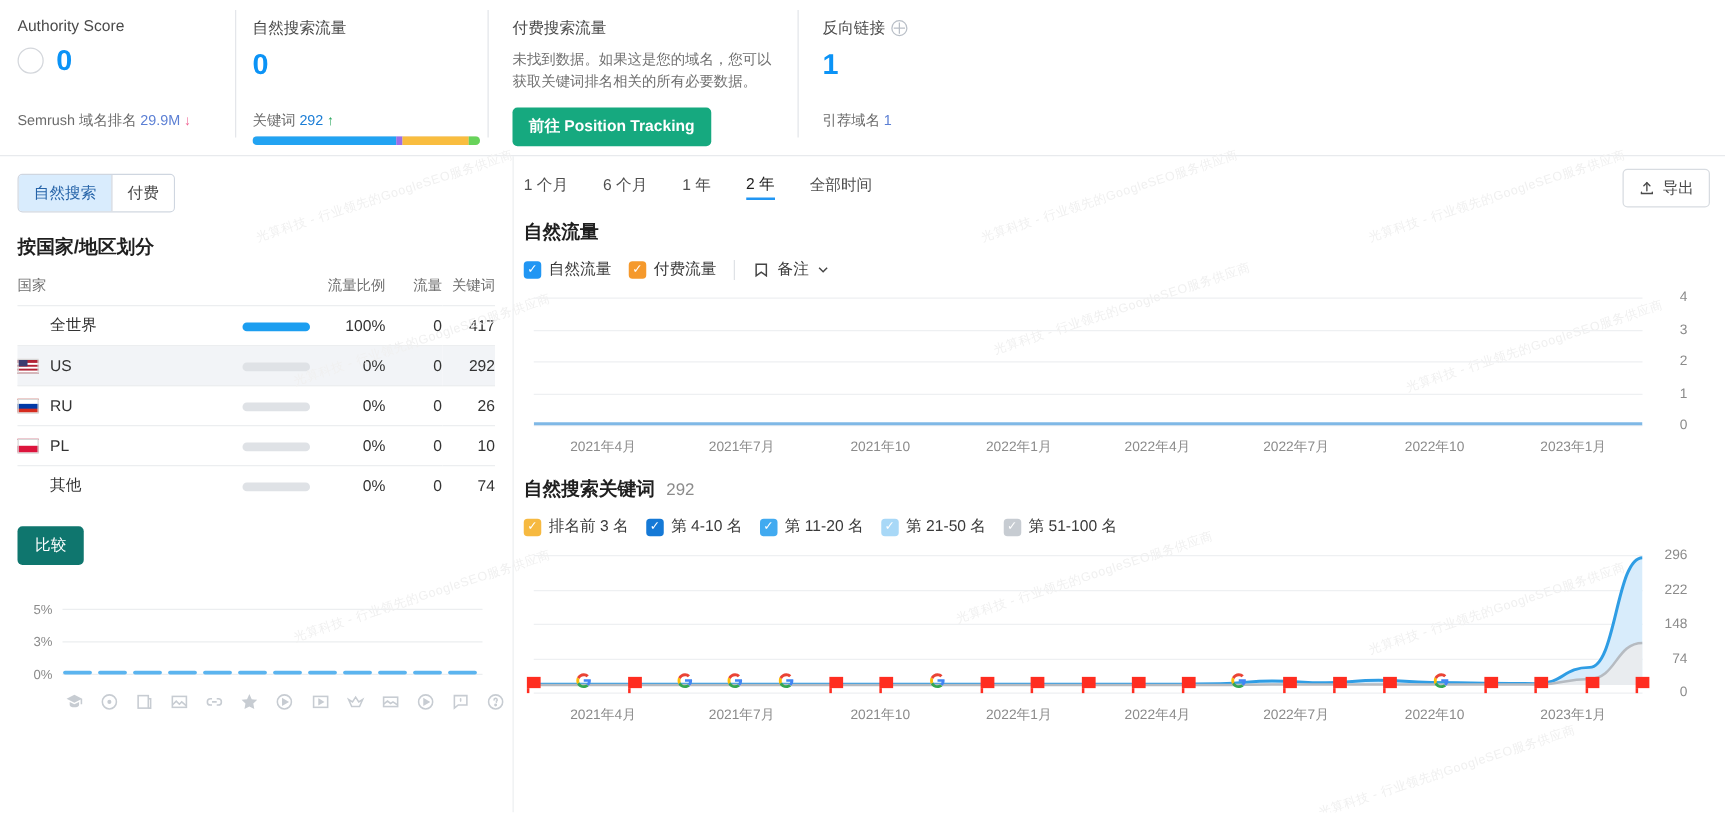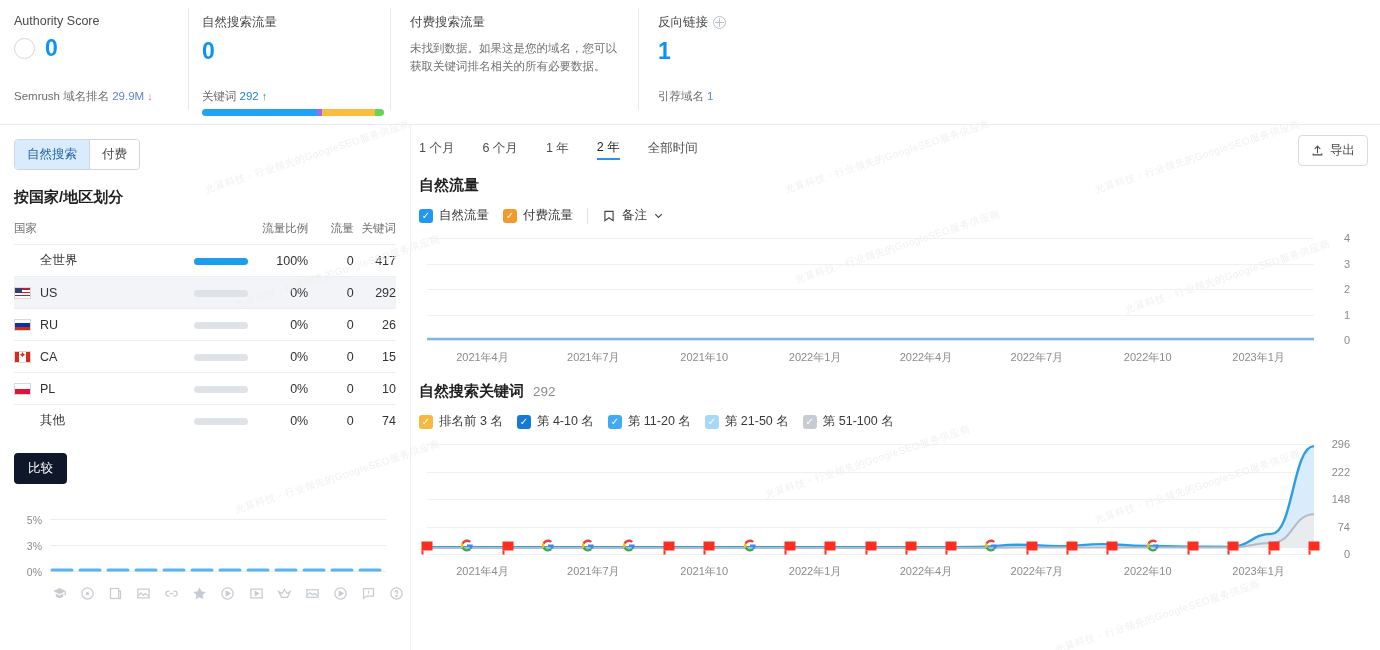--- a/index.html
+++ b/index.html
@@ -123,21 +123,21 @@
   .flag.ca { background: linear-gradient(90deg,#d52b1e 0 28%, #fff 28% 72%, #d52b1e 72%); }
   .flag.ca::before { content:"\2726"; position:absolute; left:0; right:0; top:-2px; text-align:center; color:#d52b1e; font-size:9px; }
   .flag.pl { background: linear-gradient(#fff 0 50%, #dc143c 50%); }
   .flag.ww { background: #fff; border-color: transparent; }
   .barcell { width: 95px; }
   .minibar { width: 54px; height: 7px; border-radius: 4px; background: #dfe2e6; display: inline-block; }
   .minibar.full { background: #1c9ef0; }
   .blue { color: #2a7ed3; }
 
   .btn-blue {
-    margin-top: 16px; background: #0f172a; color: #fff; border: none; border-radius: 4px;
+    margin-top: 16px; background: #0f766e; color: #fff; border: none; border-radius: 4px;
     font-size: 12.5px; padding: 7px 14px; cursor: pointer; font-family: inherit;
   }
 
   .serp-wrap { margin-top: 30px; position: relative; }
   .serp-chart { position: relative; height: 68px; margin-top: 10px; }
   .serp-y { position: absolute; left: 0; width: 28px; font-size: 10.5px; color: #8b8b8b; text-align: right;}
   .serp-grid { position: absolute; left: 36px; right: 10px; top: 0; bottom: 0; }
   .serp-grid .gl { position: absolute; left: 0; right: 0; height: 1px; background: #eceef0; }
   .serp-icons { display: flex; justify-content: space-between; margin: 4px 0 0 38px; width: 352px; color: #c7ccd2; }
   .serp-icons svg { display:block; }
@@ -211,20 +211,21 @@
           <i style="background: rgb(34, 163, 242); width: 63%;"></i>
           <i style="background: rgb(155, 110, 232); width: 3%;"></i>
           <i style="background: rgb(249, 189, 63); width: 29%;"></i>
           <i style="background: rgb(104, 211, 90); width: 5%;"></i>
         </div>
     </div>
 
     <div class="metric m-paid">
       <div class="m-title">付费搜索流量</div>
       <div class="m-desc">未找到数据。如果这是您的域名，您可以获取关键词排名相关的所有必要数据。</div>
+      <button class="btn-green">前往 Position Tracking</button>
     </div>
 
     <div class="metric m-back">
       <div class="m-title">
         <span>反向链接</span>
         <span class="globe-ico"></span>
       </div>
       <div class="m-valrow">
         <div class="m-big">1</div>
       </div>
@@ -285,32 +286,20 @@
               <td class="l">
                 <span class="cn">
                   <span class="flag ru"></span>
                   <span>RU</span>
                 </span>
               </td>
               <td class="barcell"><span class="minibar"></span></td>
               <td>0%</td>
               <td class="blue">0</td>
               <td class="blue">26</td>
-            </tr>
-            <tr>
-              <td class="l">
-                <span class="cn">
-                  <span class="flag ca"></span>
-                  <span>CA</span>
-                </span>
-              </td>
-              <td class="barcell"><span class="minibar"></span></td>
-              <td>0%</td>
-              <td class="blue">0</td>
-              <td class="blue">15</td>
             </tr>
             <tr>
               <td class="l">
                 <span class="cn">
                   <span class="flag pl"></span>
                   <span>PL</span>
                 </span>
               </td>
               <td class="barcell"><span class="minibar"></span></td>
               <td>0%</td>

